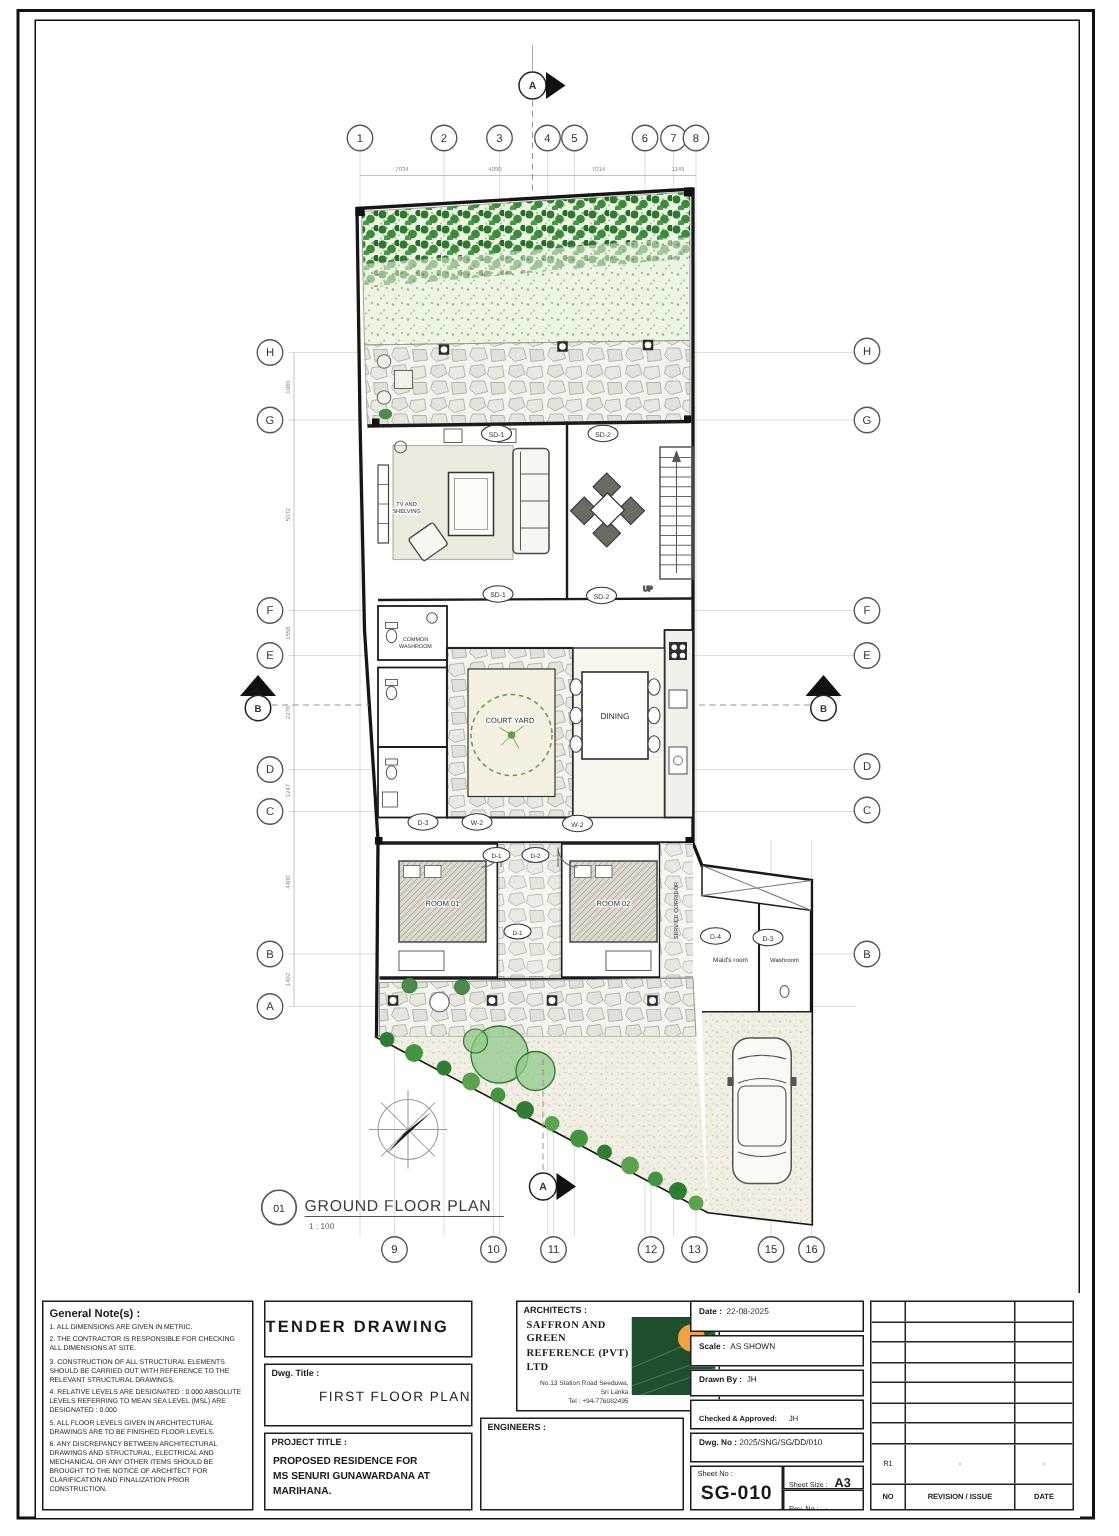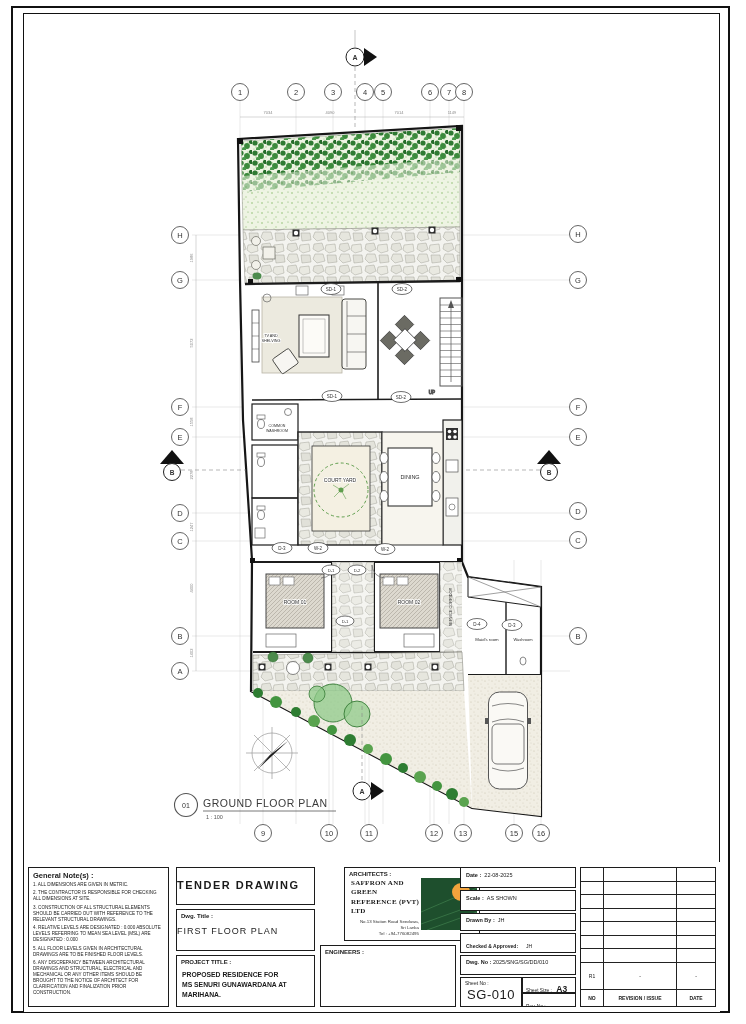--- a/index.html
+++ b/index.html
@@ -11,27 +11,27 @@
   .t{text-anchor:middle;fill:#333;}
   .dim{fill:#8a8a8a;font-size:4px;text-anchor:middle;}
   .roomlbl{fill:#2e2e2e;paint-order:stroke;stroke:#ffffff;stroke-width:1.6px;}
   
   .tb{position:absolute;left:24px;top:862px;width:696px;height:150px;background:#fff;}
   .cell{position:absolute;border:1.1px solid #1c1c1c;background:#fff;box-sizing:border-box;overflow:hidden;}
   .notes-title{font-size:7.5px;font-weight:bold;margin:3px 0 2px 4px;}
   .note{font-size:4.6px;line-height:1.3;color:#222;margin:0 3px 2.5px 4px;}
   .tender{font-size:11px;font-weight:bold;letter-spacing:1.5px;margin-top:11px;}
   .small-lbl{font-size:6px;font-weight:bold;margin:3px 0 0 4px;}
-  .dwg-title{font-size:9px;text-align:left;letter-spacing:1px;margin-top:7px;color:#222;}
+  .dwg-title{font-size:9px;text-align:right;letter-spacing:1px;margin-top:7px;color:#222;}
   .proj-lines{font-size:6.8px;font-weight:bold;margin:5px 0 0 5px;line-height:1.5;}
   .arch-name{font-family:"Liberation Serif",serif;font-size:7px;font-weight:bold;margin:2px 0 0 6px;line-height:1.35;letter-spacing:0.3px;}
   .arch-addr{font-size:4.4px;text-align:right;margin:2px 2px 0 0;line-height:1.4;color:#333;}
   .meta-row{font-size:5.5px;padding:4px 0 0 5px;}
   .meta-row b{font-weight:bold;}
-  .sheetno{font-size:13px;font-weight:normal;text-align:center;margin-top:1px;letter-spacing:0.5px;}
+  .sheetno{font-size:13px;font-weight:bold;text-align:center;margin-top:1px;letter-spacing:0.5px;}
   .rev-table{display:flex;flex-direction:column;height:100%;}
   .rev-row{display:flex;flex:1;border-bottom:0.8px solid #222;}
   .rev-row:last-child{border-bottom:none;}
   .rev-c1{width:22px;border-right:0.8px solid #222;display:flex;align-items:center;justify-content:center;font-size:5px;}
   .rev-c2{flex:1;border-right:0.8px solid #222;display:flex;align-items:center;justify-content:center;font-size:5px;}
   .rev-c3{width:38px;display:flex;align-items:center;justify-content:center;font-size:5px;}
   .hdr{font-weight:bold;}
 </style>
 </head>
 <body>

